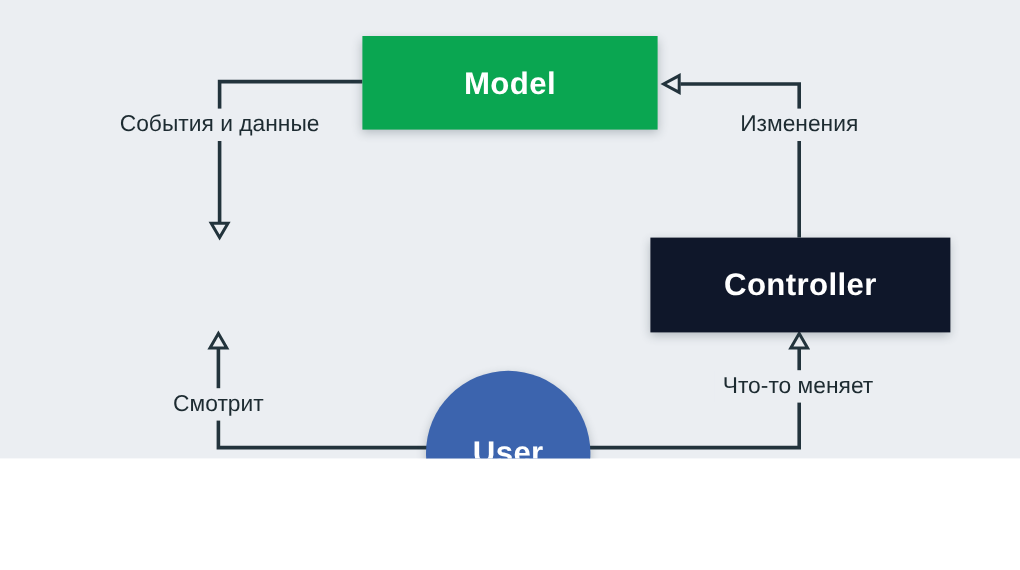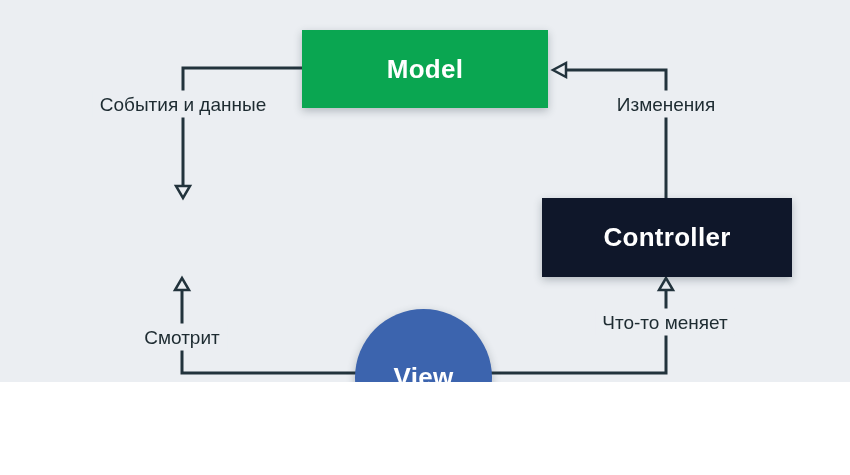--- a/index.html
+++ b/index.html
@@ -79,21 +79,21 @@
   <div class="node node-model" style="background: rgb(10, 166, 81);">
     <span>Model</span>
   </div>
 
 
   <div class="node node-controller" style="background: #0f172a;">
     <span>Controller</span>
   </div>
 
   <div class="node node-user" style="background: rgb(60, 100, 174);">
-    <span>View</span>
+    <span>User</span>
   </div>
 
   <div class="edge-label lbl-events">События и данные</div>
 
   <div class="edge-label lbl-changes">Изменения</div>
 
   <div class="edge-label lbl-looks">Смотрит</div>
 
   <div class="edge-label lbl-edits">Что-то меняет</div>
 

